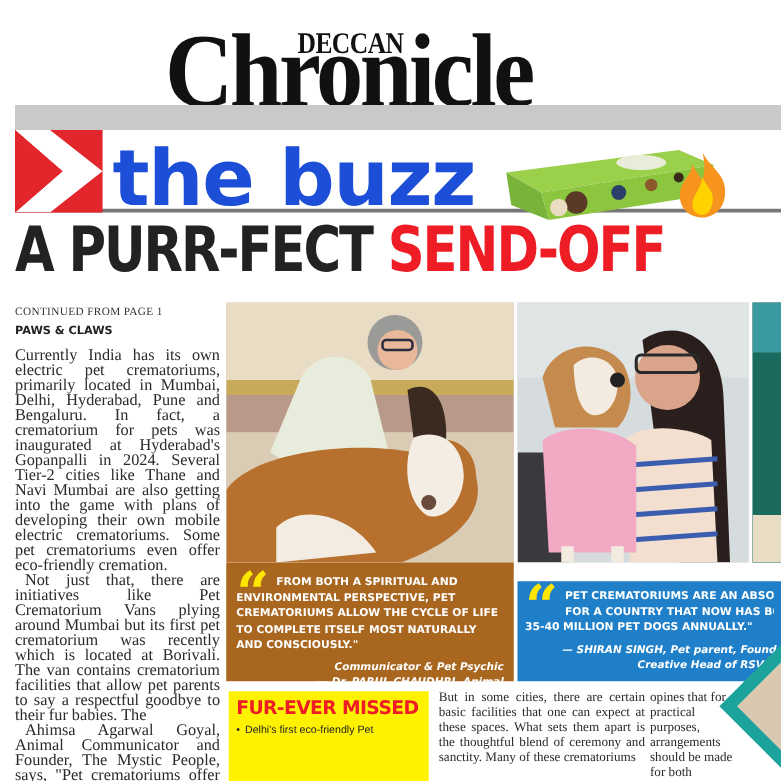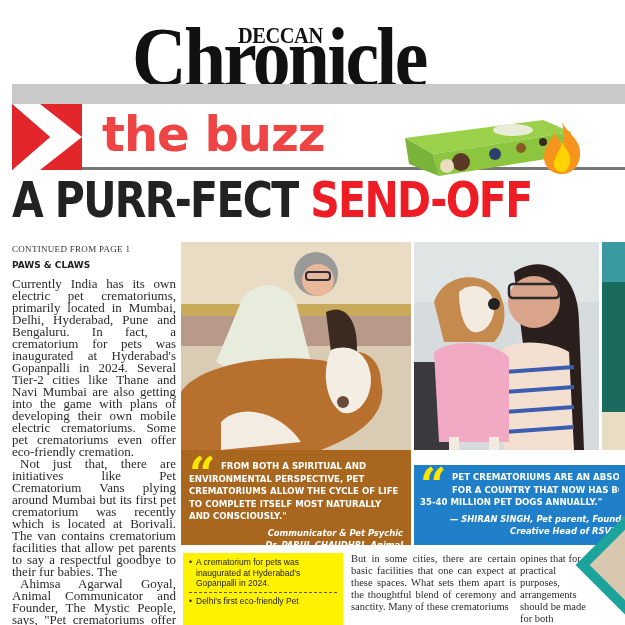--- a/index.html
+++ b/index.html
@@ -8,21 +8,21 @@
 
     .masthead { position: absolute; left: 0; top: 16px; width: 520px; height: 84px; text-align: left; }
     .masthead .deccan { position: absolute; left: 238px; top: 6px; font-family: "Liberation Serif", serif; font-weight: bold; font-size: 24px; letter-spacing: -0.5px; color: #111; transform: scaleX(0.85); transform-origin: left; }
     .masthead .chronicle { position: absolute; left: 132px; top: 0px; font-family: "Liberation Serif", serif; font-weight: bold; font-size: 84px; line-height: 84px; letter-spacing: -3px; color: #111; transform: scaleX(0.9); transform-origin: left; }
 
     .grey-band { position: absolute; left: 12px; top: 84px; width: 613px; height: 20px; background: #c9c9c9; }
 
     .buzz-bar { position: absolute; left: 12px; top: 104px; width: 613px; height: 66px; background: #ffffff; border-bottom: 3px solid #777; }
     .chevron-box { position: absolute; left: 0; top: 0; width: 70px; height: 66px; background: #e3262b; overflow: hidden; }
     .chevron-box svg { position: absolute; left: 0; top: 0; }
-    .buzz-title { position: absolute; left: 78px; top: 2px; font-family: "DejaVu Sans", sans-serif; font-weight: bold; font-size: 48px; color: #ef4444; letter-spacing: -1px; margin-left: 12px; }
+    .buzz-title { position: absolute; left: 78px; top: 2px; font-family: "DejaVu Sans", sans-serif; font-weight: bold; font-size: 62px; color: #1d4ed8; letter-spacing: -1px; }
 
     .casket { position: absolute; left: 403px; top: 110px; width: 170px; height: 68px; }
     .flame { position: absolute; left: 538px; top: 120px; width: 48px; height: 55px; }
 
     .headline { position: absolute; left: 12px; top: 168px; width: 613px; height: 64px; font-family: "DejaVu Sans", sans-serif; font-weight: bold; font-size: 50px; line-height: 64px; letter-spacing: -2px; white-space: nowrap; }
     .headline .dark { color: #222; }
     .headline .red { color: #ee1c24; }
     .headline-inner { display: inline-block; transform: scaleX(0.82); transform-origin: left; }
 
     .col-left { position: absolute; left: 12px; top: 244px; width: 164px; }
@@ -184,22 +184,22 @@
     <div>for a country that now has bou</div>
     <div style="text-indent:0">35-40 million pet dogs annually."</div>
   </div>
   <div class="quote-attr">
     <div>— SHIRAN SINGH, Pet parent, Founder &amp;</div>
     <div style="padding-left:60px">Creative Head of RSVP</div>
   </div>
 </div>
 
 <div class="furever">
+  <div class="title">FUR-EVER MISSED</div>
   <ul>
-    <li class="dashed">A crematorium for pets was inaugurated at Hyderabad's Gopanpalli in 2024.</li>
     <li>Delhi's first eco-friendly Pet</li>
   </ul>
 </div>
 
 <div class="col-mid">But in some cities, there are certain basic facilities that one can expect at these spaces. What sets them apart is the thoughtful blend of ceremony and sanctity. Many of these crematoriums</div>
 <div class="col-right">opines that for practical purposes, arrangements should be made for both individual and col</div>
 
 <div class="teal-diamond"></div>
 <div class="teal-inner"></div>
 

